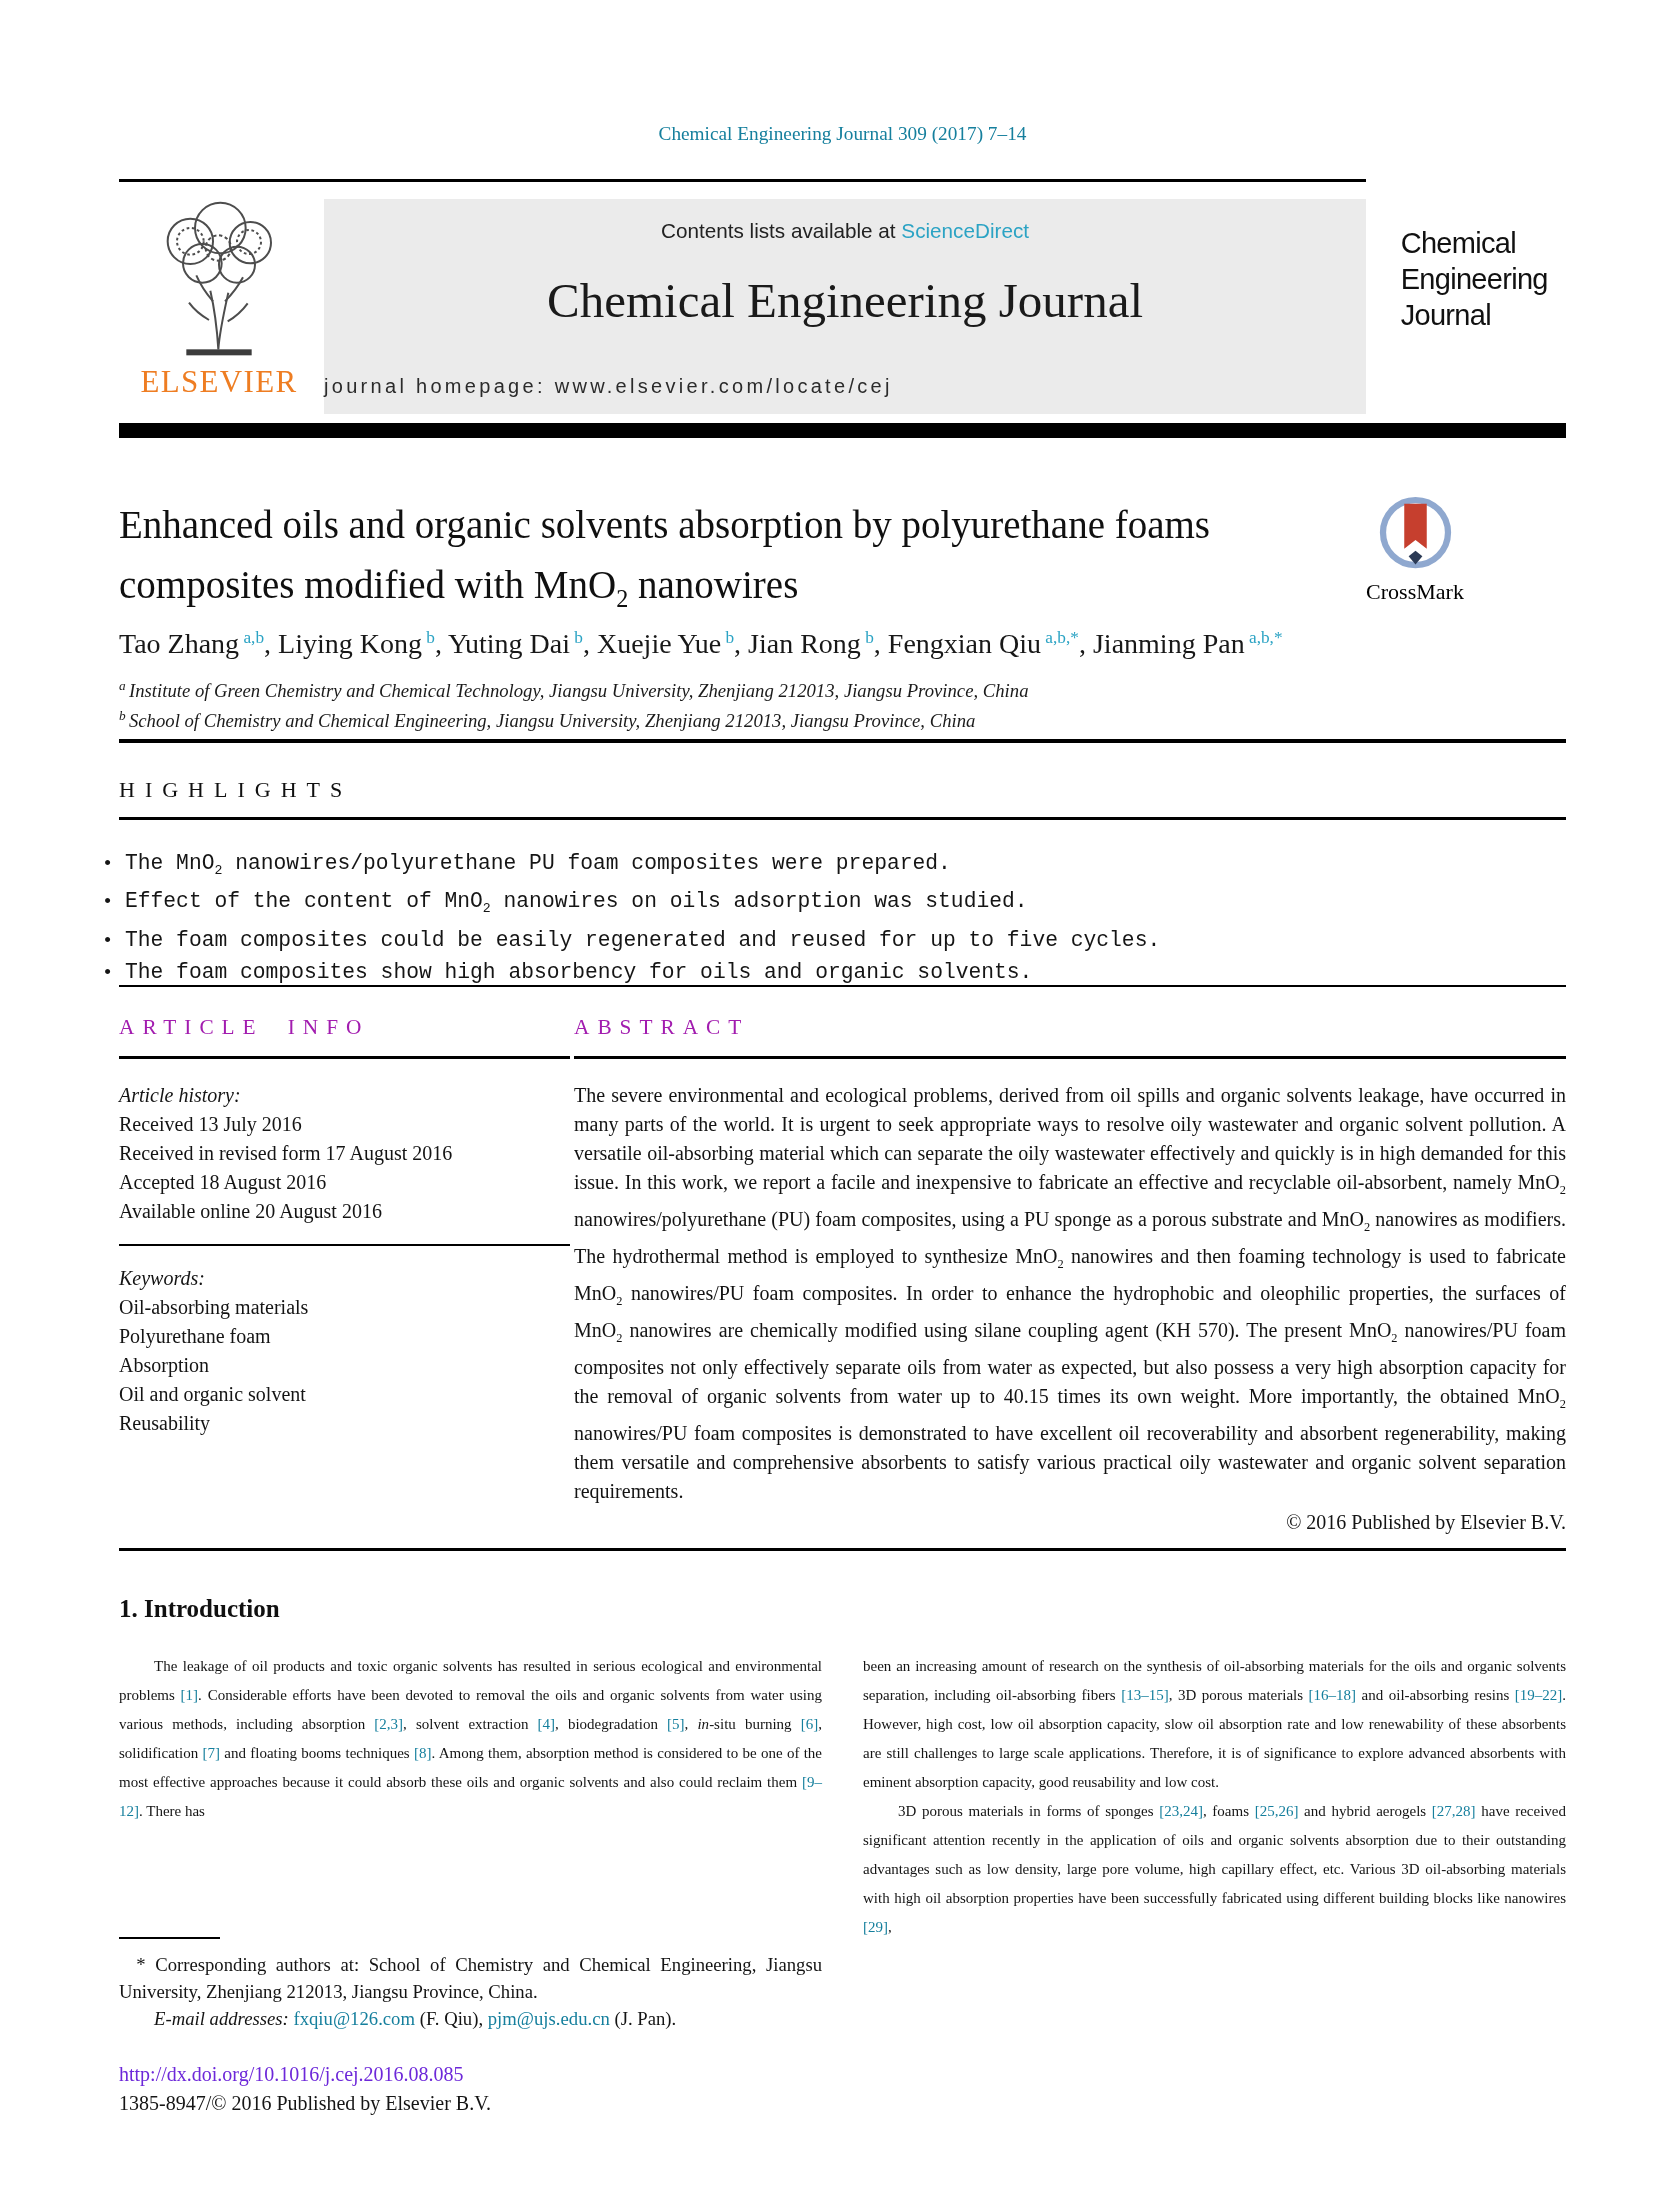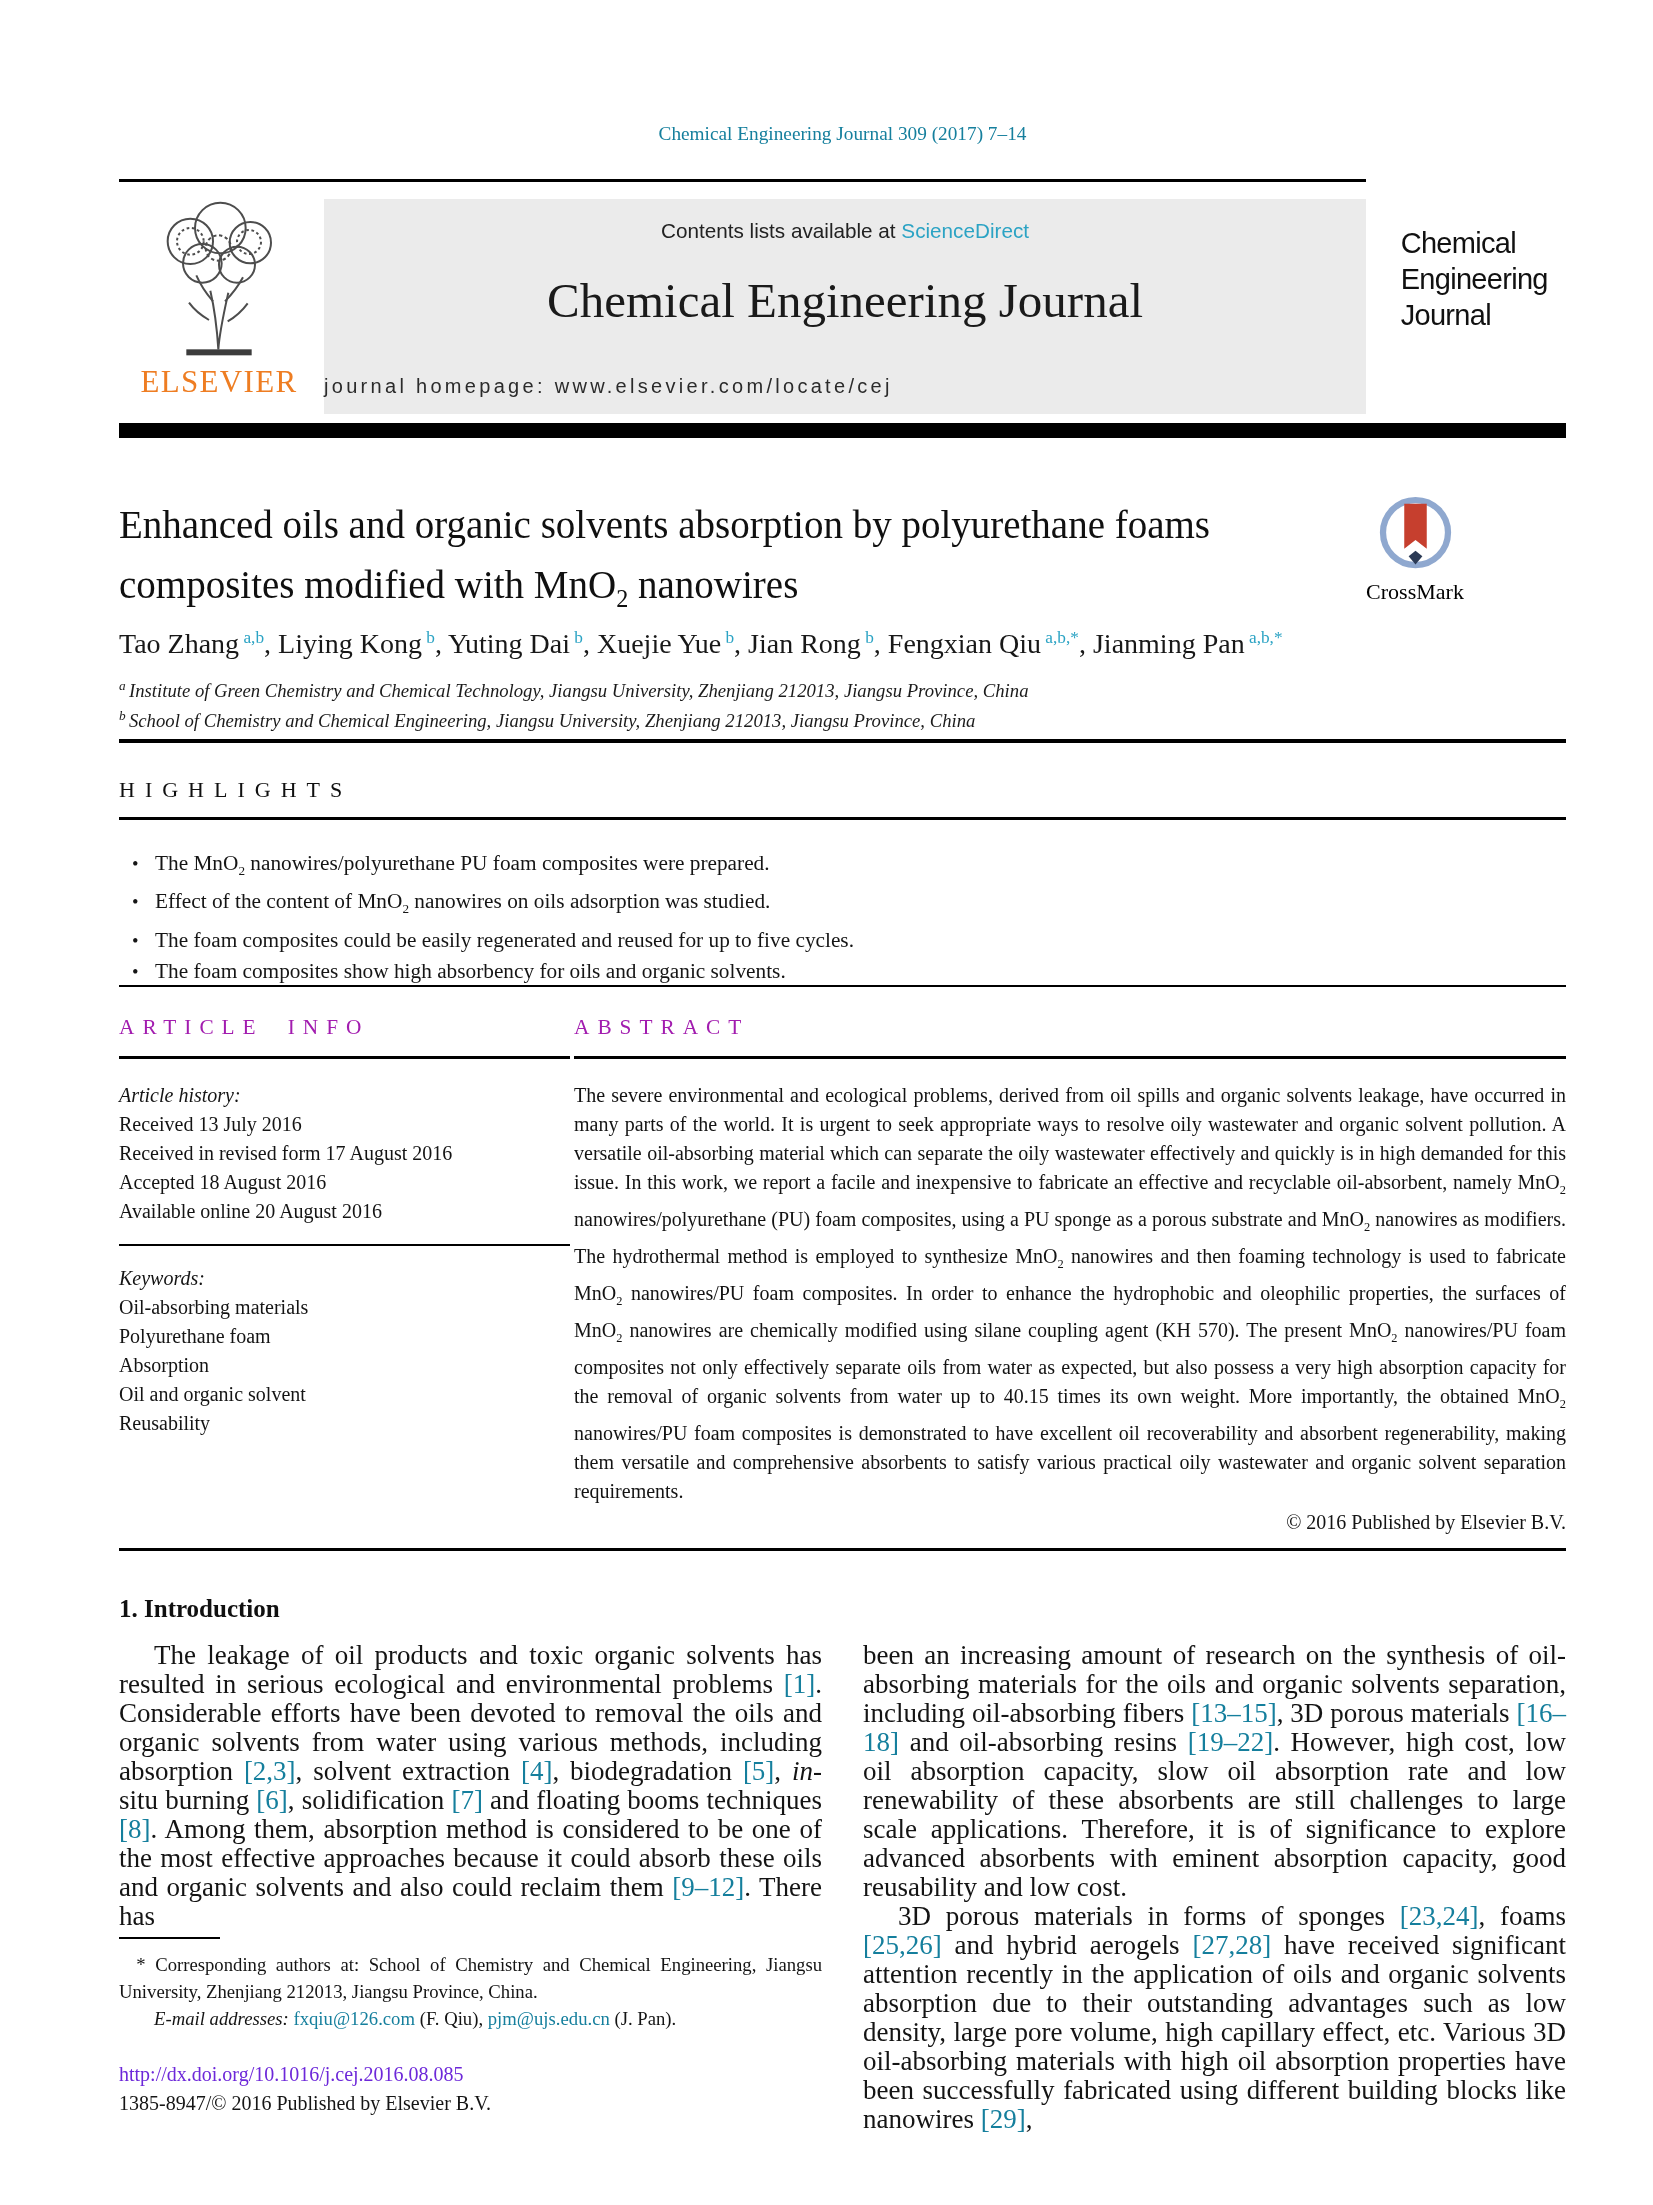--- a/index.html
+++ b/index.html
@@ -47,21 +47,21 @@
   .affiliations { top:676px; left:119px; width:1447px; font-size:18.7px; font-style:italic;
     line-height:1.55; color:#1b1b1b; }
   .affiliations sup { font-size:13.3px; }
 
   .rule-2 { top:739px; left:119px; width:1447px; height:4px; background:#000; }
 
   .highlights-heading { top:777px; left:119px; width:1447px; font-size:22px;
     letter-spacing:10px; color:#101010; }
   .rule-3 { top:817px; left:119px; width:1447px; height:3.3px; background:#000; }
 
-  .highlights-list { top:848px; left:132px; width:1447px; list-style:none; }
+  .highlights-list { top:848px; left:102px; width:1447px; list-style:none;font-family:Liberation Mono, monospace; }
   .highlights-list li { font-size:21.3px; line-height:31px; color:#151515; }
   .highlights-list .bullet { display:inline-block; width:23px; text-align:left; font-size:18.7px; }
   .highlights-list sub { font-size:0.62em; }
 
   .rule-4 { top:985px; left:119px; width:1447px; height:2px; background:#000; }
 
   
   .info-abs { top:1015px; left:119px; width:1447px; }
   .info-col { position:absolute; left:0; top:0; width:451px; }
   .abs-col  { position:absolute; left:455px; top:0; width:992px; }
@@ -72,21 +72,21 @@
   .info-divider { margin-top:18.7px; margin-bottom:17.3px; height:2px; background:#000; }
   .abstract-text { margin-top:21.3px; font-size:20px; line-height:29px; text-align:justify; color:#131313; }
   .abstract-text sub { font-size:0.62em; }
   .abstract-copyright { margin-top:2.7px; font-size:20px; line-height:29px; text-align:right; }
 
   .rule-5 { top:1548px; left:119px; width:1447px; height:2.7px; background:#000; }
 
   
   .section-heading { top:1595px; left:119px; font-size:25px; font-weight:bold; color:#101010; }
   .body-cols { top:1641px; left:119px; width:1447px; }
-  .bcol { position:absolute; top:0; font-size:27px; line-height:29px; text-align:justify; color:#141414; }
+  .bcol { position:absolute; top:11px; font-size:15px; line-height:29px; text-align:justify; color:#141414; }
   .bcol-l { left:0; width:703px; }
   .bcol-r { left:744px; width:703px; }
   .bcol p.indent { text-indent:35px; }
   .ref { color:#157f9d; }
   em { font-style:italic; }
 
   
   .footnote { top:1937px; left:119px; width:703px; }
   .fn-rule { width:101px; height:2px; background:#000; }
   .fn-note { margin-top:12px; font-size:18.7px; line-height:27px; text-align:justify; text-indent:17.3px; }

